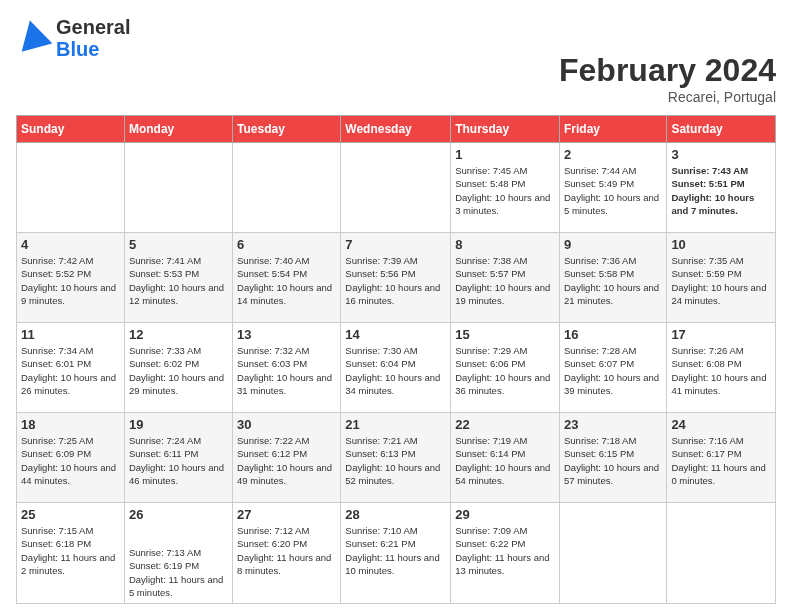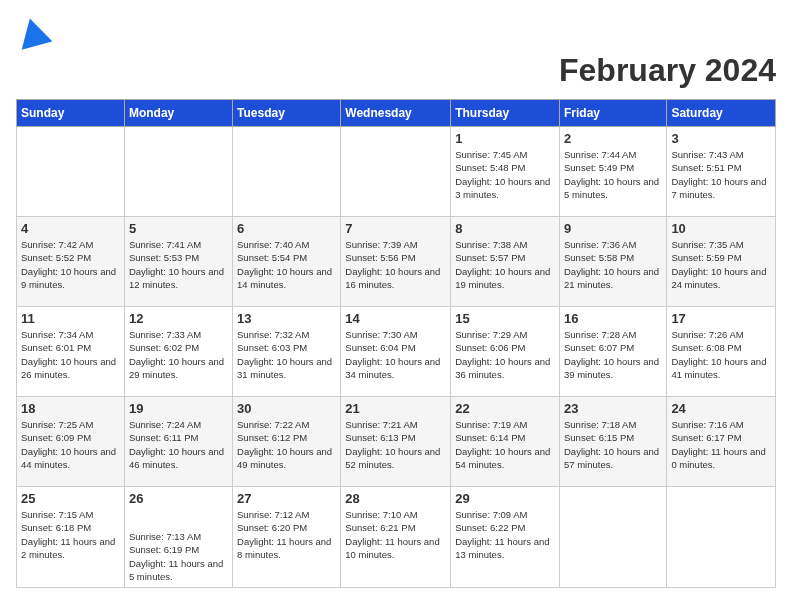--- a/index.html
+++ b/index.html
@@ -32,21 +32,21 @@
     .location {
       font-size: 14px;
       color: #555;
     }
     table {
       width: 100%;
       border-collapse: collapse;
       font-size: 10.5px;
     }
     thead tr th {
-      background-color: #1d4ed8;
+      background-color: #ef4444;
       color: #fff;
       padding: 6px 4px;
       text-align: left;
       font-size: 12px;
       font-weight: bold;
       border: 1px solid #aaa;
     }
     tbody tr td {
       border: 1px solid #ccc;
       vertical-align: top;
@@ -78,25 +78,30 @@
 
 <div class="header">
   <div class="logo">
     <div>
       <div style="display:flex;align-items:center;gap:4px;">
         <div style="position:relative;display:inline-block;">
           <svg width="36" height="36" viewBox="0 0 36 36">
             <polygon points="18,2 34,30 2,30" fill="#1a73e8" transform="rotate(-15,18,18)"></polygon>
           </svg>
         </div>
+        <div>
+          <div style="font-size:20px;font-weight:bold;color:#333;line-height:1.1;">General</div>
+          <div style="font-size:20px;font-weight:bold;color:#1a73e8;line-height:1.1;">Blue</div>
+        </div>
       </div>
     </div>
   </div>
   <div class="title-area">
     <div class="month-title">February 2024</div>
+    <div class="location">Recarei, Portugal</div>
   </div>
 </div>
 
 <table>
   <thead>
     <tr id="header-row">
     <th>Sunday</th>
         <th>Monday</th>
         <th>Tuesday</th>
         <th>Wednesday</th>
@@ -118,21 +123,21 @@
 Daylight: 10 hours and 3 minutes.</div>
         </td>
         <td>
           <div class="day-number">2</div>
           <div class="day-info" style="white-space: pre-line;">Sunrise: 7:44 AM
 Sunset: 5:49 PM
 Daylight: 10 hours and 5 minutes.</div>
         </td>
         <td>
           <div class="day-number">3</div>
-          <div class="day-info" style="white-space: pre-line;">Sunrise: 7:43 AM
+          <div class="day-info" style="white-space: pre-line; font-weight: bold;">Sunrise: 7:43 AM
 Sunset: 5:51 PM
 Daylight: 10 hours and 7 minutes.</div>
         </td>
       </tr>
       <tr>
         <td>
           <div class="day-number">4</div>
           <div class="day-info" style="white-space: pre-line;">Sunrise: 7:42 AM
 Sunset: 5:52 PM
 Daylight: 10 hours and 9 minutes.</div>

